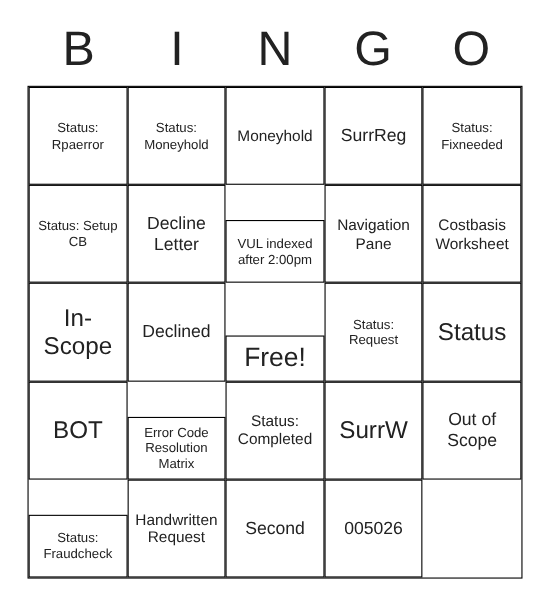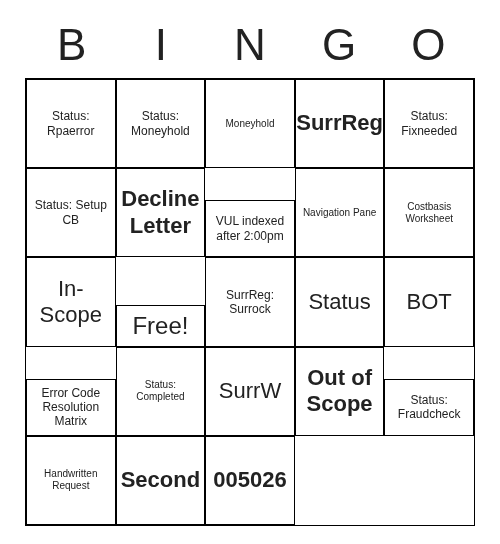--- a/index.html
+++ b/index.html
@@ -34,28 +34,28 @@
       border: 1px solid #000;
       height: 448px;
     }
     .bingo-cell {
       border: 1px solid #000;
       display: flex;
       align-items: center;
       justify-content: center;
       text-align: center;
       padding: 3px;
-      font-size: 10px;
+      font-size: 14px;
       line-height: 1.2;
       color: #222;
       overflow: hidden;
     }
     .fs-sm { font-size: 12px; margin-top: 32px; }
     .fs-md { font-size: 12px; }
-    .fs-lg { font-size: 22px; font-weight: bold; }
+    .fs-lg { font-size: 16px; }
     .fs-xl { font-size: 22px; }
     .free { font-size: 24px; margin-top: 48px; }
   </style>
 </head>
 <body>
 
 <div class="bingo-header">
   <div class="bingo-letter">B</div>
   <div class="bingo-letter">I</div>
   <div class="bingo-letter">N</div>
@@ -70,22 +70,23 @@
   <div class="bingo-cell fs-lg">SurrReg</div>
   <div class="bingo-cell fs-md">Status: Fixneeded</div>
 
   <div class="bingo-cell fs-md">Status: Setup CB</div>
   <div class="bingo-cell fs-lg">Decline Letter</div>
   <div class="bingo-cell fs-sm">VUL indexed after 2:00pm</div>
   <div class="bingo-cell">Navigation Pane</div>
   <div class="bingo-cell">Costbasis Worksheet</div>
 
   <div class="bingo-cell fs-xl">In-Scope</div>
+  <div class="bingo-cell fs-lg">Declined</div>
   <div class="bingo-cell free">Free!</div>
-  <div class="bingo-cell fs-md">SurrReg: Surrock</div>
+  <div class="bingo-cell fs-md">Status: Request</div>
   <div class="bingo-cell fs-xl">Status</div>
 
   <div class="bingo-cell fs-xl">BOT</div>
   <div class="bingo-cell fs-sm">Error Code Resolution Matrix</div>
   <div class="bingo-cell">Status: Completed</div>
   <div class="bingo-cell fs-xl">SurrW</div>
   <div class="bingo-cell fs-lg">Out of Scope</div>
 
   <div class="bingo-cell fs-sm">Status: Fraudcheck</div>
   <div class="bingo-cell">Handwritten Request</div>

